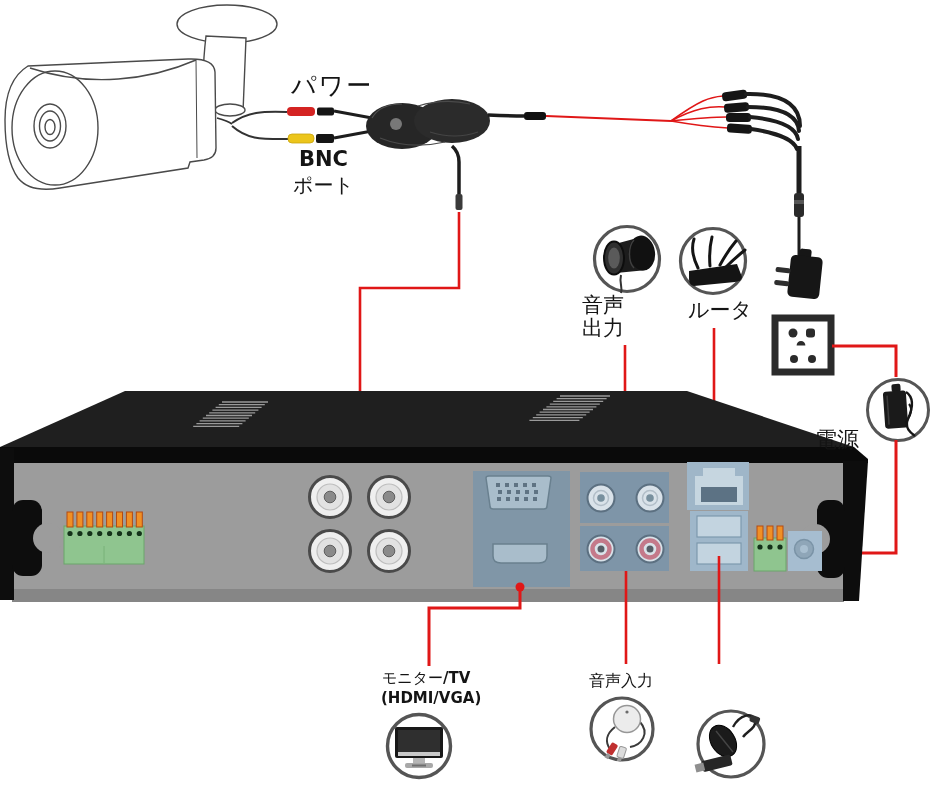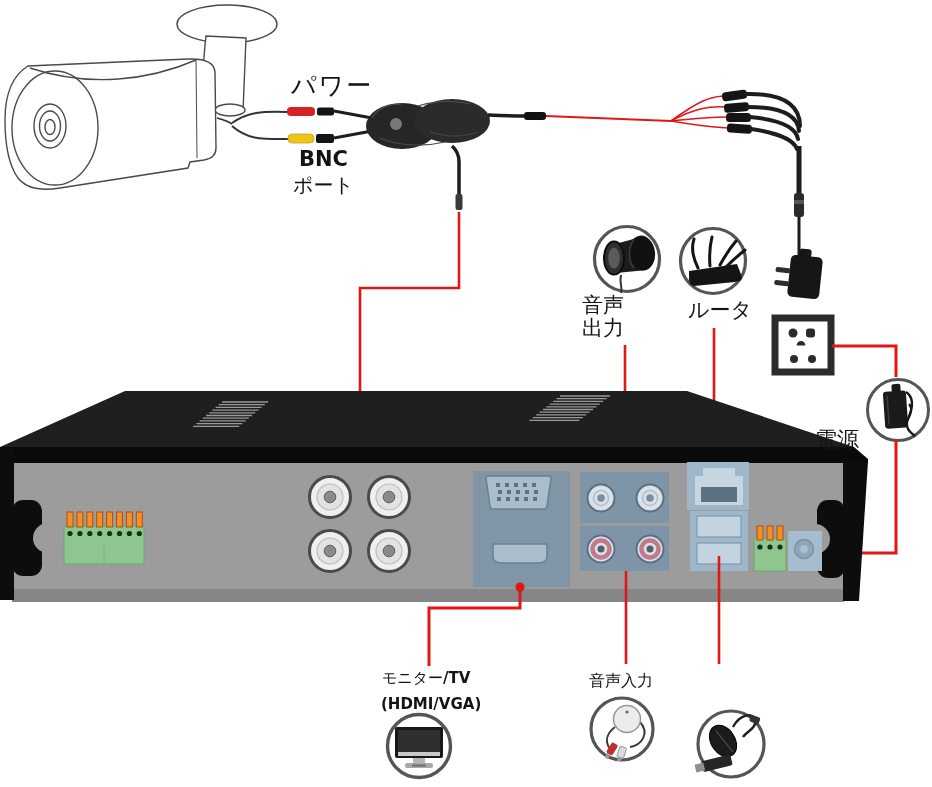--- a/index.html
+++ b/index.html
@@ -10,21 +10,21 @@
   .b{font-weight:bold;}
   .red-line{stroke:var(--accent-red,#e01717);fill:none;}
   .red-dot{fill:var(--accent-red,#e01717);}
   .lbl-power{left:291px;top:72px;font-size:25px;letter-spacing:2px;}
   .lbl-bnc{left:299px;top:148px;font-size:21px;}
   .lbl-bnc-sub{left:293px;top:174px;font-size:20px;}
   .lbl-audio-out{left:582px;top:294px;font-size:21px;line-height:23px;}
   .lbl-router{left:688px;top:299px;font-size:21px;text-align:center;}
   .lbl-dengen{left:815px;top:428px;font-size:22px;}
   .lbl-monitor{left:382px;top:670px;font-size:15px;}
-  .lbl-monitor-sub{left:381px;top:690px;font-size:15px;margin-top:6px;}
+  .lbl-monitor-sub{left:381px;top:690px;font-size:15px;}
   .lbl-audio-in{left:589px;top:672px;font-size:16px;}
   .lbl-mouse{left:697px;top:670px;font-size:16px;line-height:16px;}
 </style>
 </head>
 <body>
 
 <div id="stage">
 
 <svg id="art" width="932" height="787" viewBox="0 0 932 787">
 

